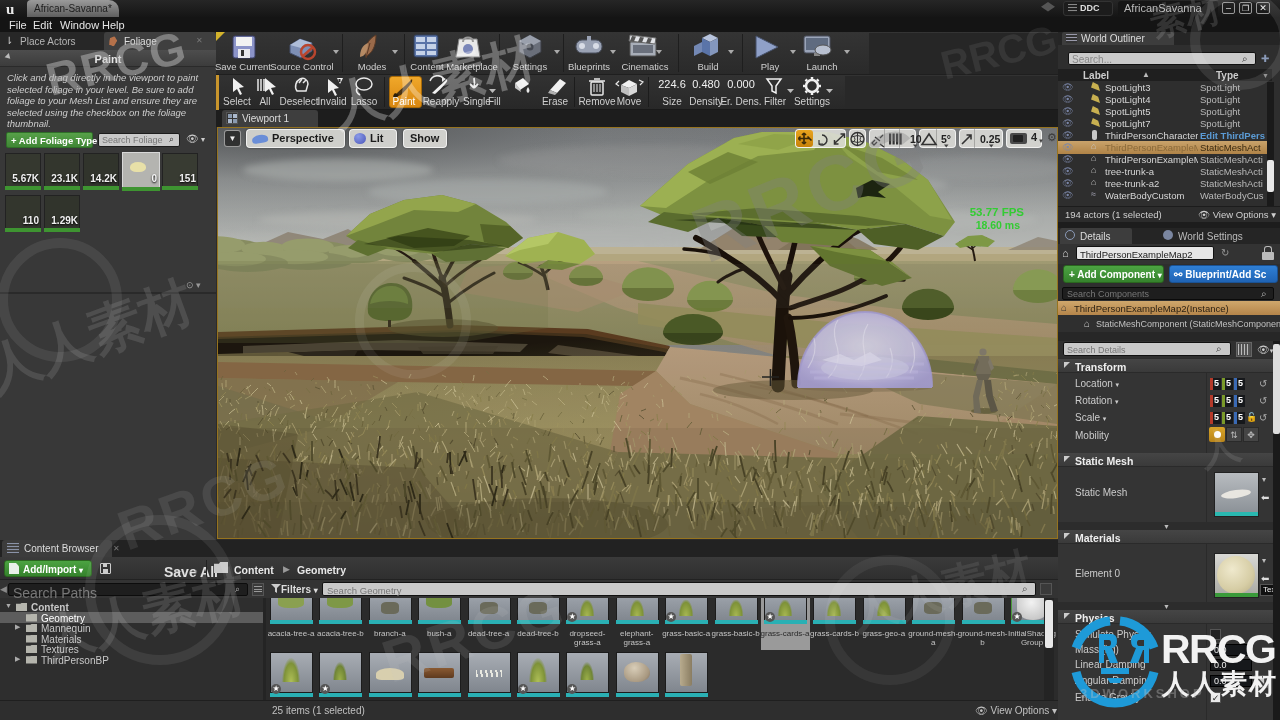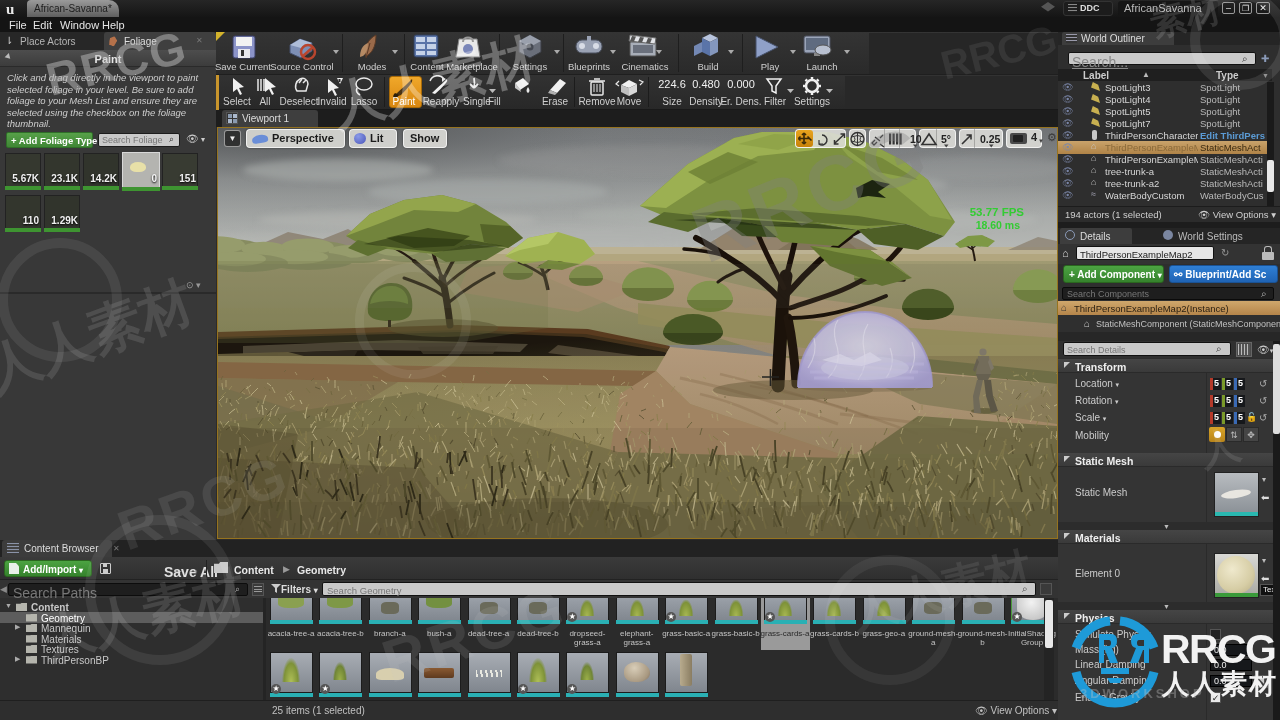--- a/index.html
+++ b/index.html
@@ -2343,21 +2343,21 @@
 <path d="M0 136 L839 136 L839 180 L0 180 Z" fill="#8a8a80" opacity="0.08"></path>
 </svg>
 </div>
 
 <div id="rightpanel" class="abs" style="left:1058px;top:32px;width:222px;height:688px;background:#2e2e2e;">
 <div class="abs" style="left:0;top:0;width:222px;height:13px;background:#252525;"></div>
 <div class="abs" style="left:4px;top:0;width:112px;height:13px;background:#3d3d3d;border-radius:2px 2px 0 0;"></div>
 <div class="abs" style="left:8px;top:2px;width:11px;height:9px;background:repeating-linear-gradient(#99a 0 1px,#333 1px 3px);"></div>
 <div class="abs" style="left:23px;top:1px;font-size:10px;color:#ddd;">World Outliner</div>
 <div class="abs" style="left:10px;top:20px;width:188px;height:13px;background:#cacaca;border:1px solid #111;border-radius:2px;"></div>
-<div class="abs" style="left:14px;top:22px;font-size:14px;color:#888;text-decoration:underline;">Search...</div>
+<div class="abs" style="left:14px;top:22px;font-size:10px;color:#888;">Search...</div>
 <div class="abs" style="left:184px;top:21px;font-size:10px;color:#333;">⌕</div>
 <div class="abs" style="left:203px;top:21px;font-size:10px;color:#8a9ab8;">✚</div>
 <div class="abs" style="left:0;top:37px;width:214px;height:12px;background:#1f1f1f;"></div>
 <div class="abs" style="left:25px;top:38px;font-size:10px;font-weight:bold;color:#ccc;">Label</div>
 <div class="abs" style="left:84px;top:38px;font-size:8px;color:#bbb;">▲</div>
 <div class="abs" style="left:158px;top:38px;font-size:10px;font-weight:bold;color:#ccc;">Type</div>
 <div class="abs" style="left:204px;top:40px;font-size:7px;color:#888;">▼</div>
 <div class="abs" style="left:4px;top:50px;width:11px;height:10px;color:#7a86a8;font-size:9px;line-height:10px;">👁</div>
 <div class="abs" style="left:33px;top:50px;width:9px;height:9px;background:#c8b050;clip-path:polygon(20% 0,80% 30%,100% 100%,0 60%);"></div>
 <div class="abs" style="left:47px;top:50px;font-size:9.5px;color:#d6d6d6;white-space:nowrap;">SpotLight3</div>

